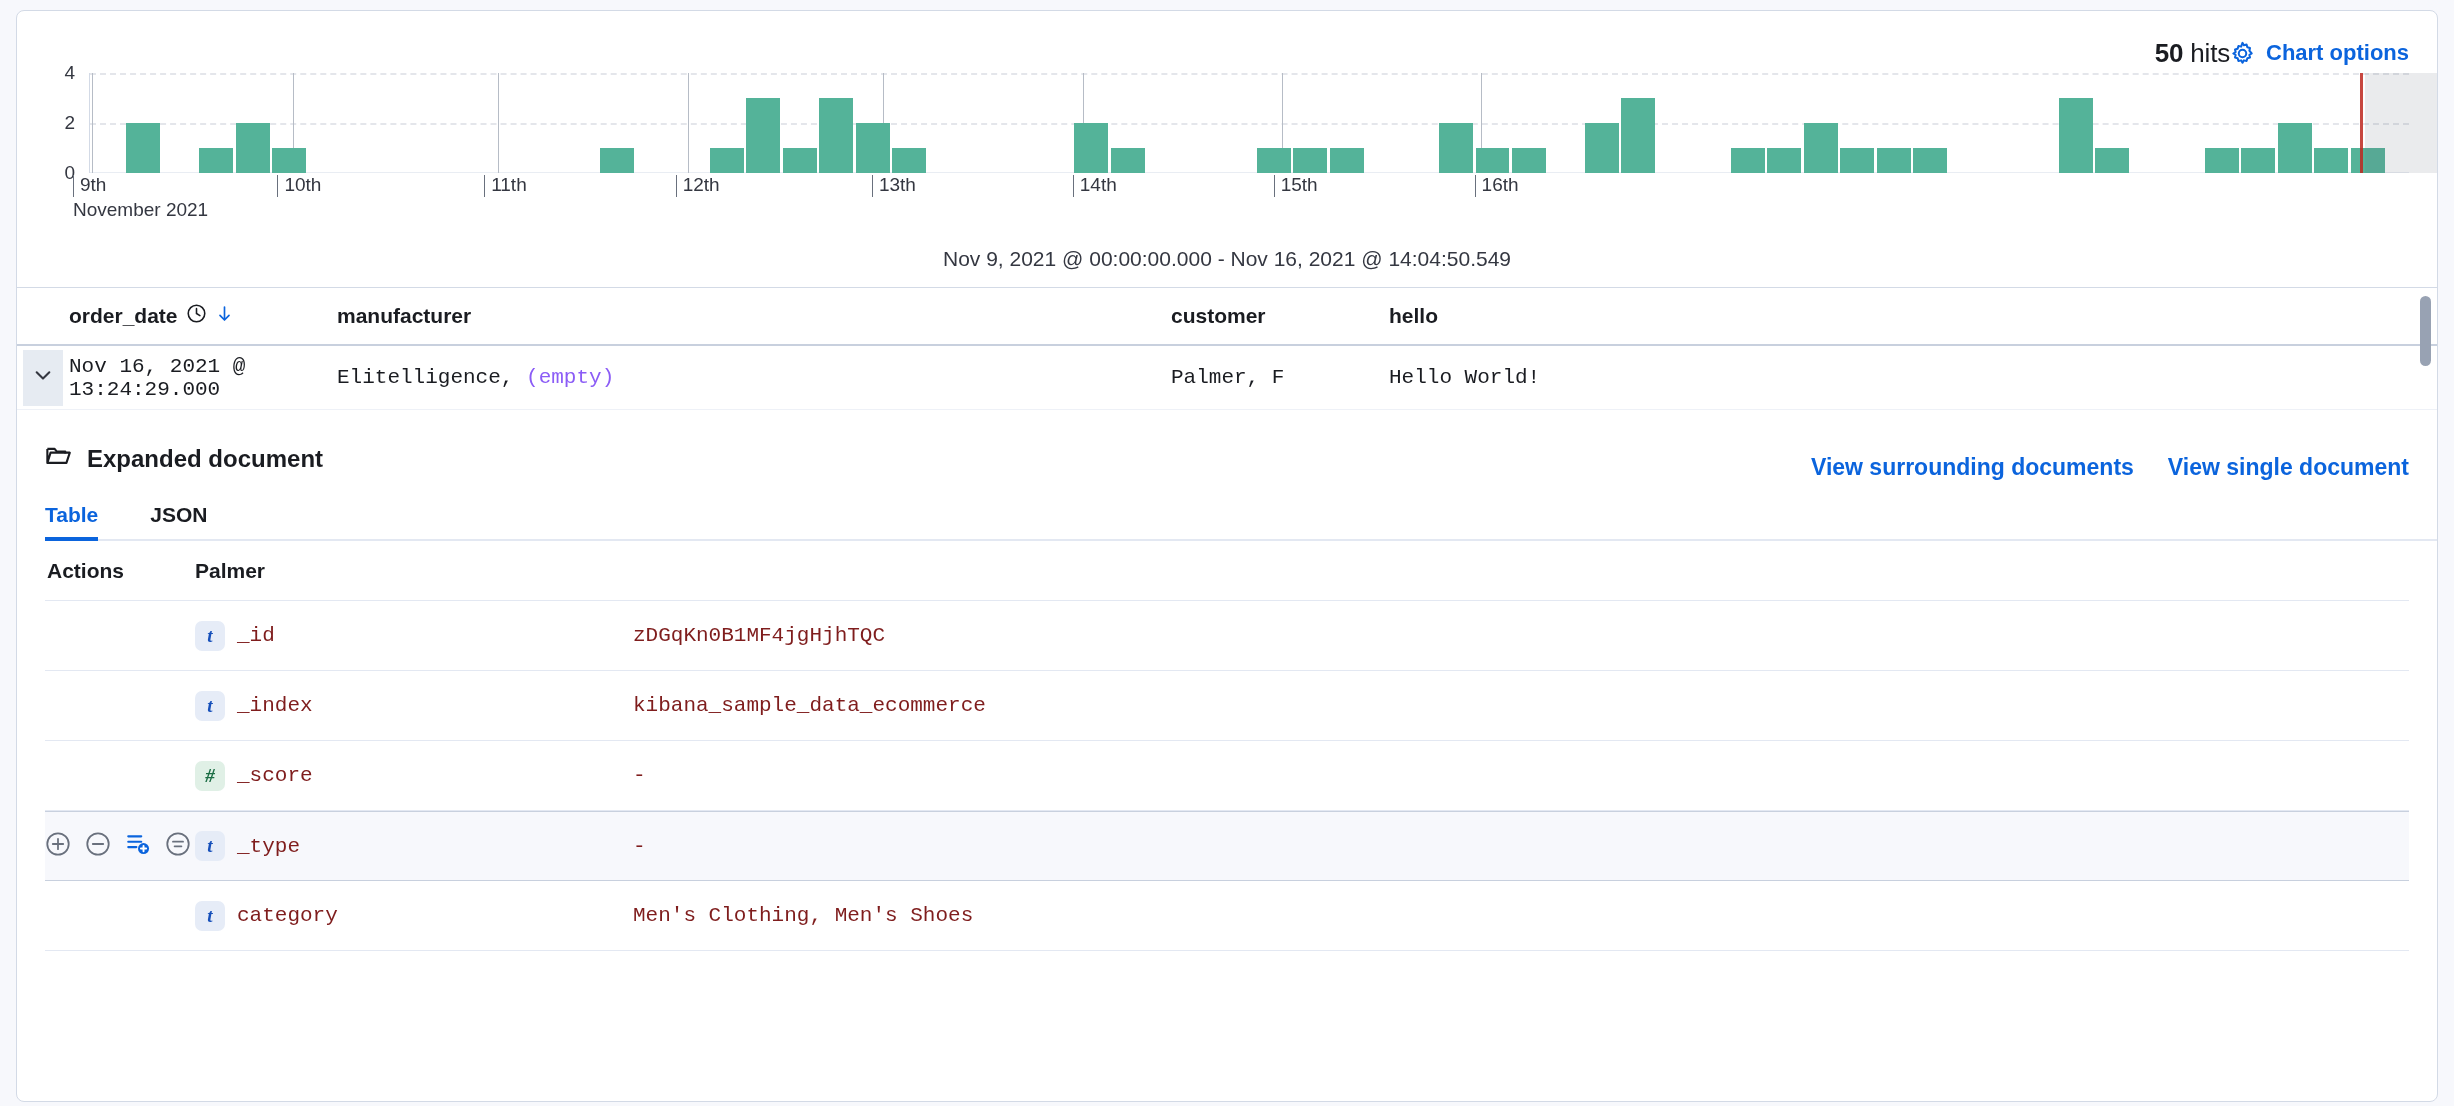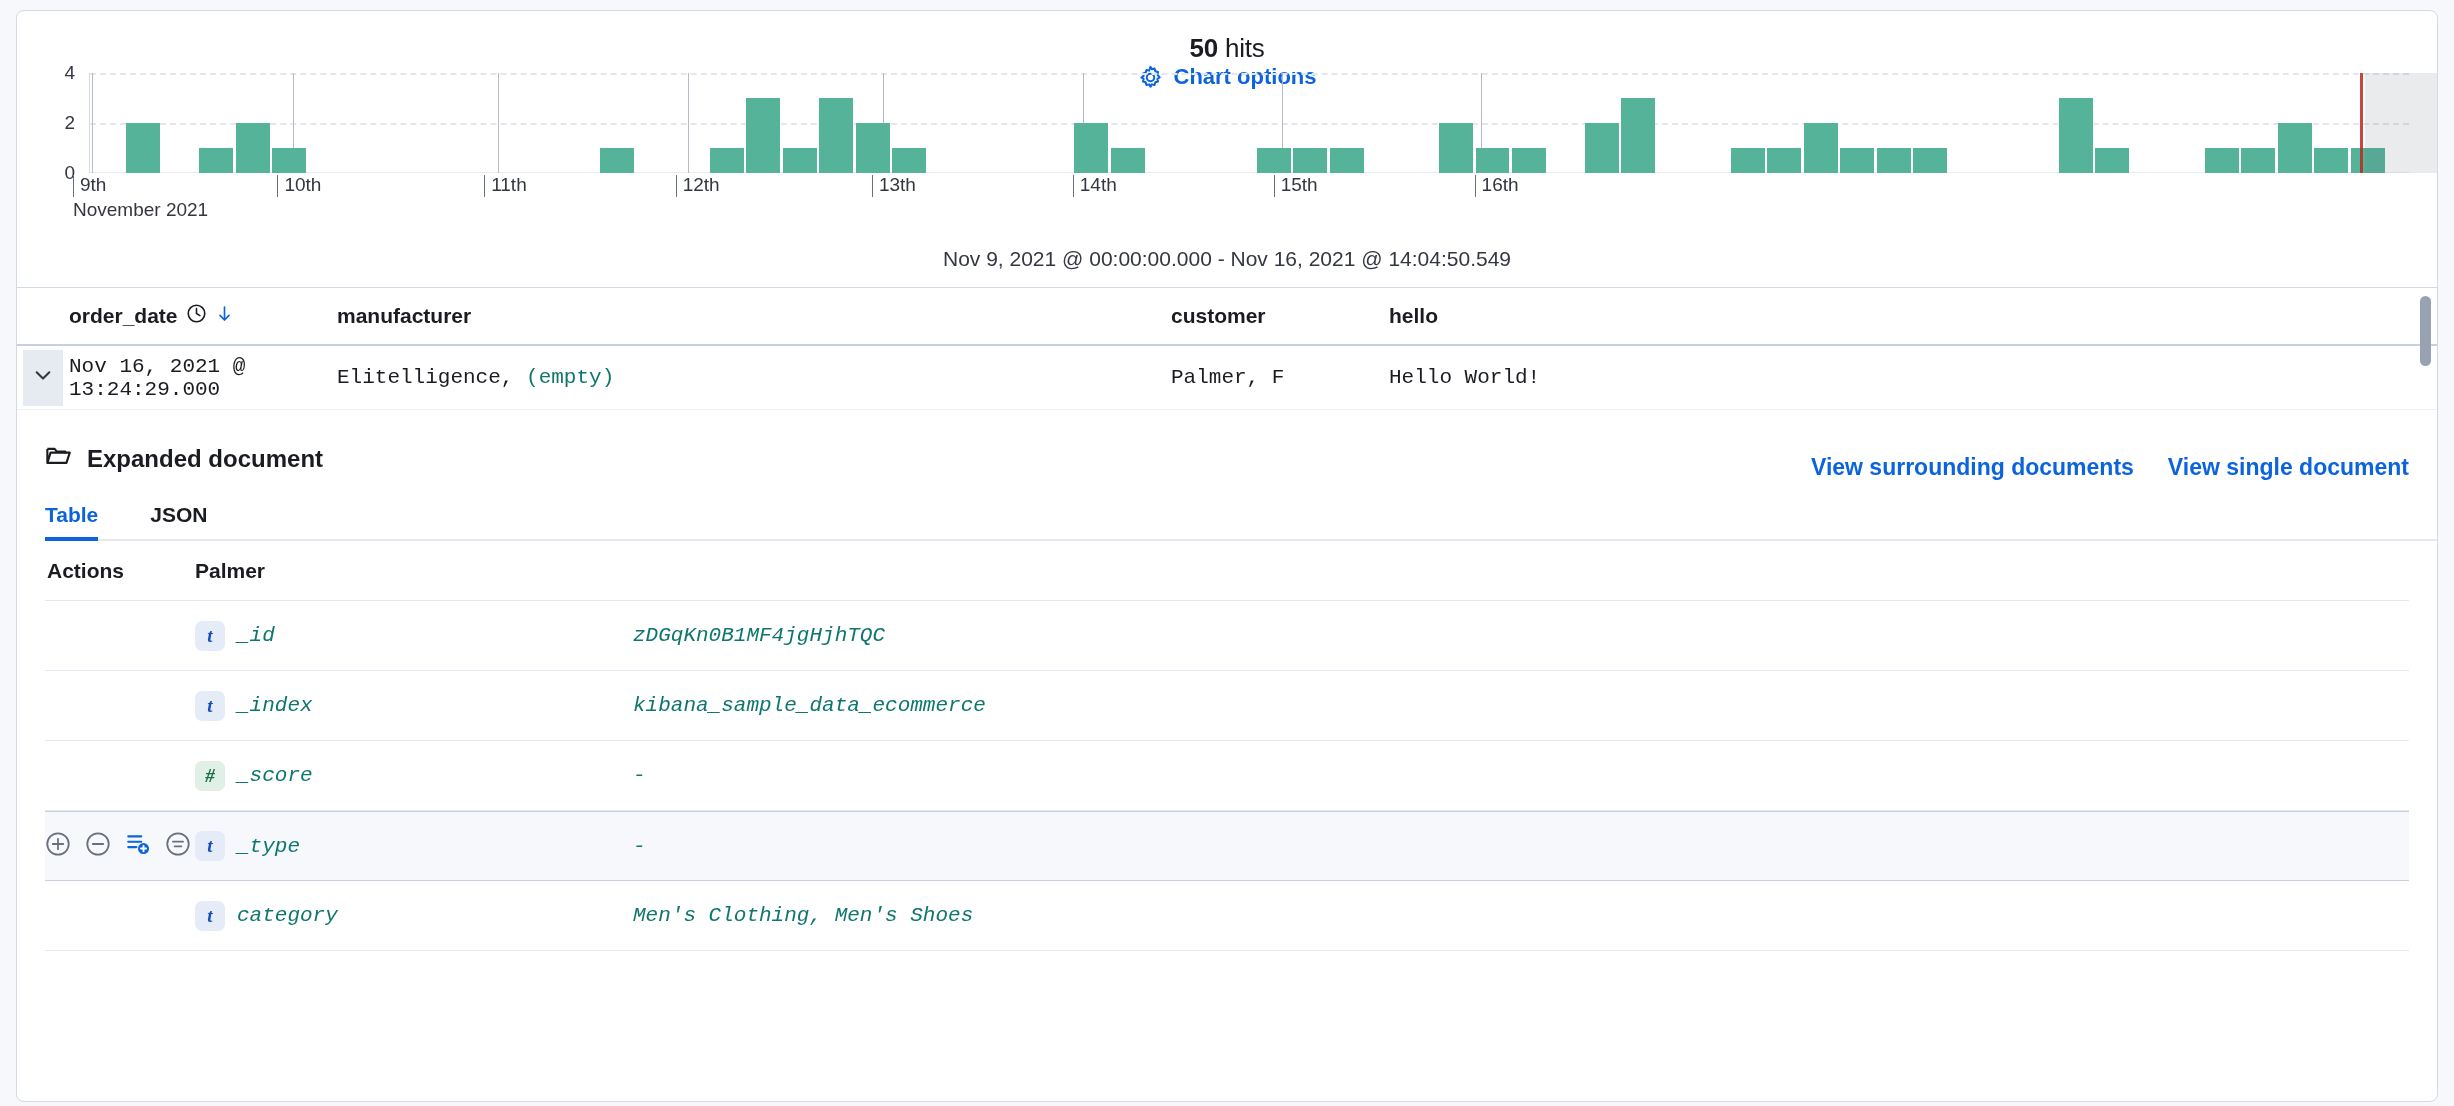--- a/index.html
+++ b/index.html
@@ -15,24 +15,23 @@
     left: 16px; top: 10px;
     width: 2422px; height: 1092px;
     background: #ffffff;
     border: 1px solid #d3dae6;
     border-radius: 8px;
     overflow: hidden;
   }
 
   
   .chart-header {
-    display: flex; align-items: center; justify-content: flex-start;
+    display: flex; align-items: center; justify-content: flex-end;
     padding: 22px 28px 0 28px;
     height: 62px;
-    flex-direction: column;
   }
   .hits { font-size: 26px; color: #1a1c21; letter-spacing: -0.2px; }
   .hits b { font-weight: 700; }
   .hits .hits-word { font-weight: 400; }
   .chart-options {
     display: flex; align-items: center; gap: 11px;
     color: #0b64dd; font-size: 22px; font-weight: 700;
     cursor: pointer;
   }
   .chart-options svg { display: block; }
@@ -120,21 +119,21 @@
   .exp-btn {
     width: 40px; height: 56px;
     background: #e6ebf2;
     display: flex; align-items: center; justify-content: center;
     cursor: pointer;
   }
   .col-date { width: 268px; flex: 0 0 268px; }
   .col-manu { width: 834px; flex: 0 0 834px; padding-left: 0; }
   .col-cust { width: 218px; flex: 0 0 218px; }
   .col-hello { flex: 1 1 auto; }
-  .empty-tag { color: #0f766e; }
+  .empty-tag { color: #8b5cf6; }
 
   .sort-wrap { display: inline-flex; align-items: center; gap: 8px; vertical-align: middle; text-align: right; }
 
   .scrollbar-track {
     position: absolute; right: 6px; top: 8px;
     width: 11px; height: 700px;
   }
   .scrollbar-thumb {
     width: 11px; height: 70px; border-radius: 6px;
     background: #98a2b3;
@@ -184,21 +183,21 @@
     width: 30px; height: 30px; border-radius: 7px;
     display: inline-flex; align-items: center; justify-content: center;
     font-family: "Liberation Serif", serif;
     font-size: 19px; font-style: italic; font-weight: 700;
     flex: 0 0 30px;
   }
   .type-badge.str { background: #e6ecf7; color: #1750ba; }
   .type-badge.num { background: #e0f0e6; color: #1c6e45; }
   .fname, .fvalue {
     font-family: "Liberation Mono", monospace;
-    font-size: 21px; color: #0f766e; font-style: italic;
+    font-size: 21px; color: #7f1d1d;
   }
   .act-icon { cursor: pointer; display: block; }
 </style>
 </head>
 <body>
 
 <div class="panel">
 
   <div class="chart-header">
     <div class="hits">

